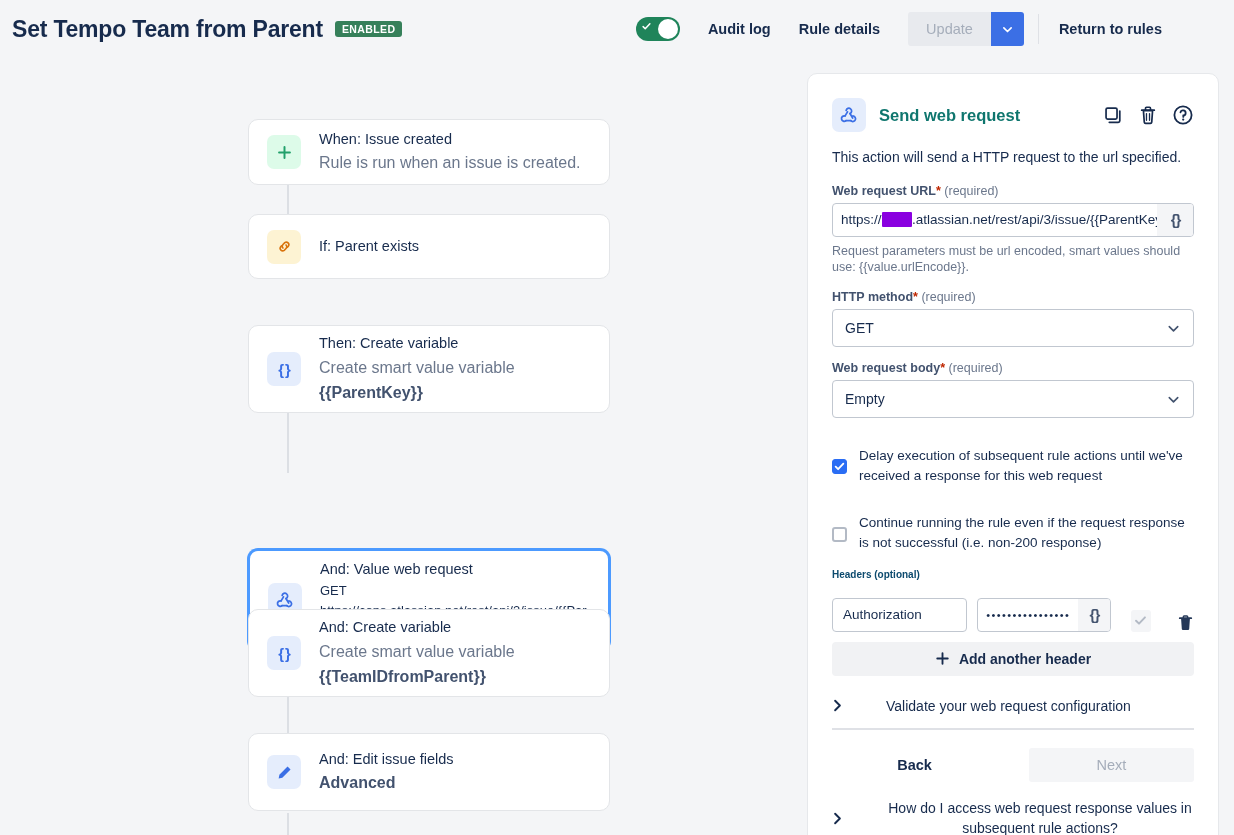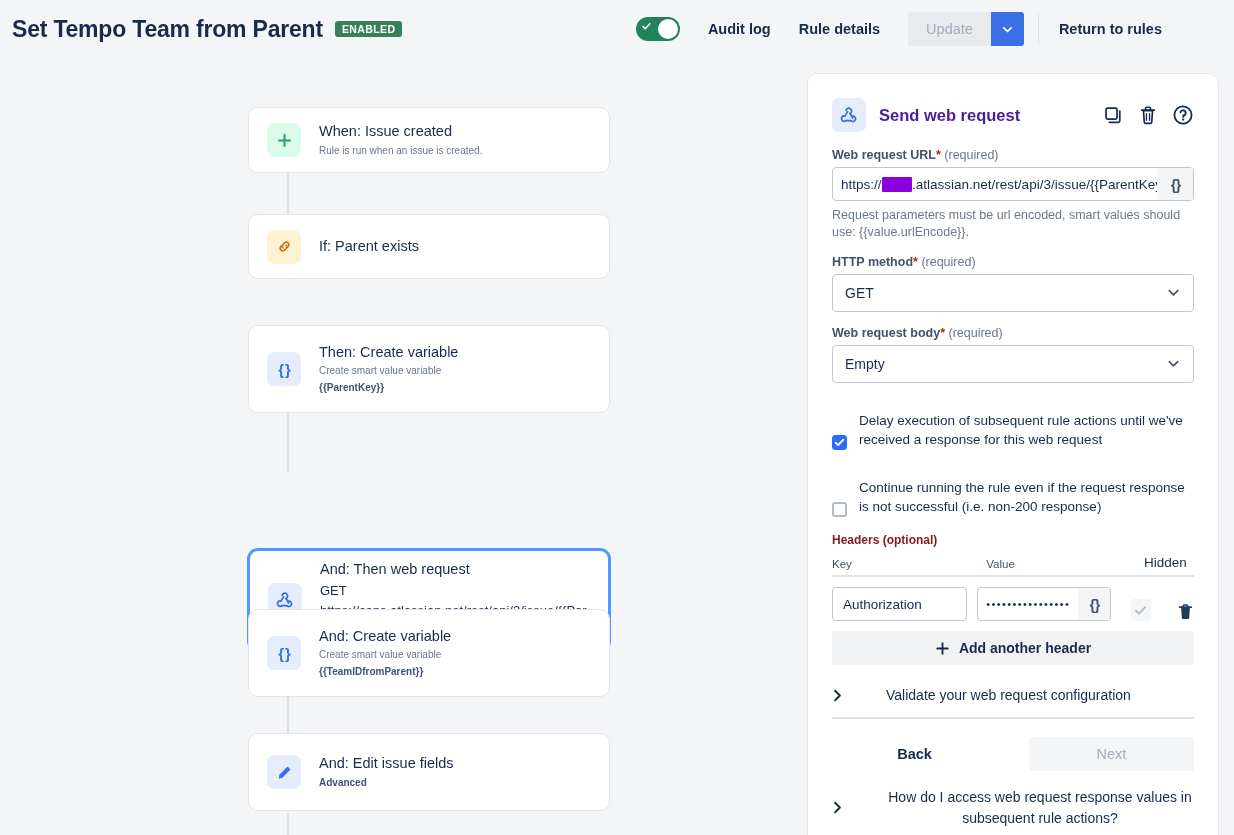--- a/index.html
+++ b/index.html
@@ -176,21 +176,21 @@
     letter-spacing: -1px;
     font-family: "Liberation Sans", sans-serif;
   }
   .wf-text { min-width: 0; }
   .wf-title {
     font-size: 14.5px;
     color: #172b4d;
     line-height: 1.35;
   }
   .wf-sub {
-    font-size: 10px;
+    font-size: 16px;
     color: #6b778c;
     line-height: 1.45;
     margin-top: 2px;
   }
   .wf-sub.strong {
     color: #42526e;
     font-weight: bold;
   }
   .wf-sub.plain-dark {
     font-size: 13px;
@@ -215,21 +215,21 @@
   }
   .panel-head {
     display: flex;
     align-items: center;
     margin-bottom: 16px;
   }
   .panel-head .wf-icon { margin-right: 13px; }
   .panel-title {
     font-size: 16.5px;
     font-weight: bold;
-    color: #4c1d95;
+    color: #0f766e;
   }
   .panel-head-actions {
     margin-left: auto;
     display: flex;
     align-items: center;
     gap: 14px;
   }
   .head-icon { cursor: pointer; display: flex; }
   .panel-desc {
     font-size: 14px;
@@ -302,21 +302,21 @@
     padding: 0 12px;
     font-size: 14px;
     color: #172b4d;
     cursor: pointer;
     margin-bottom: 14px;
   }
   .select-box .caret { margin-left: auto; }
 
   .check-row {
     display: flex;
-    align-items: flex-end;
+    align-items: center;
     margin-bottom: 12px;
     margin-top: 28px;
   }
   .cbox {
     width: 15px; height: 15px;
     flex: 0 0 15px;
     border-radius: 3px;
     margin-right: 12px;
     margin-top: 2px;
     cursor: pointer;
@@ -326,23 +326,23 @@
   }
   .cbox.checked { background: #2a6df4; border: 1px solid #2a6df4; }
   .cbox.unchecked { background: #ffffff; border: 2px solid #b3bac5; }
   .check-label {
     font-size: 13.5px;
     color: #172b4d;
     line-height: 1.45;
   }
 
   .section-title {
-    font-size: 12px;
-    font-weight: bold;
-    color: #7f1d1d;
+    font-size: 10px;
+    font-weight: bold;
+    color: #0c4a6e;
     margin-top: 16px;
     margin-bottom: 8px;
   }
   .hdr-grid-head {
     display: flex;
     align-items: flex-end;
     font-size: 11.5px;
     color: #42526e;
     border-bottom: 2px solid #dfe1e6;
     padding-bottom: 5px;
@@ -504,21 +504,21 @@
 
 <div class="workflow">
 
   <div class="wf-connector" style="top:66px;height:105px;"></div>
   <div class="wf-connector" style="top:227px;height:75px;"></div>
   <div class="wf-connector" style="top:310px;height:60px;"></div>
   <div class="wf-connector" style="top:446px;height:65px;"></div>
   <div class="wf-connector" style="top:590px;height:65px;"></div>
   <div class="wf-connector" style="top:710px;height:30px;"></div>
 
-  <div class="wf-card" style="top:4px;height:66px;">
+  <div class="wf-card" style="top:16px;height:66px;">
     <div class="wf-icon green">
       <svg viewBox="0 0 16 16" width="15" height="15">
         <path d="M8 2.2 V13.8 M2.2 8 H13.8" stroke="#22a06b" stroke-width="2.1" stroke-linecap="round"></path>
       </svg>
     </div>
     <div class="wf-text">
       <div class="wf-title">When: Issue created</div>
       <div class="wf-sub">Rule is run when an issue is created.</div>
     </div>
   </div>
@@ -555,21 +555,21 @@
           <path d="M8.6 6.6 a3.3 3.3 0 1 1 4.6 3.6"></path>
           <path d="M13.2 10.2 L16.4 15.6"></path>
           <path d="M16.4 13.2 a3.3 3.3 0 1 1 -2.2 5.6"></path>
           <path d="M14.2 18.8 H8.4"></path>
           <path d="M8.4 18.8 a3.3 3.3 0 1 1 -1.1 -5.7"></path>
           <path d="M7.3 13.1 L10.2 8.2"></path>
         </g>
       </svg>
     </div>
     <div class="wf-text">
-      <div class="wf-title">And: Then web request</div>
+      <div class="wf-title">And: Value web request</div>
       <div class="wf-sub plain-dark">GET</div>
       <div class="wf-sub plain-dark">https://cops.atlassian.net/rest/api/3/issue/{{ParentKey}}</div>
     </div>
   </div>
 
   <div class="wf-card" style="top:506px;height:88px;top:506px;">
     <div class="wf-icon blue">
       <span class="braces">{ }</span>
     </div>
     <div class="wf-text">
@@ -626,20 +626,21 @@
       <span class="head-icon">
         <svg width="22" height="22" viewBox="0 0 22 22">
           <circle cx="11" cy="11" r="8.6" fill="none" stroke="#172b4d" stroke-width="1.8"></circle>
           <path d="M8.5 8.4 a2.6 2.6 0 1 1 2.8 3.1 v1.4" fill="none" stroke="#172b4d" stroke-width="1.8" stroke-linecap="round"></path>
           <circle cx="11.2" cy="15.6" r="1.15" fill="#172b4d"></circle>
         </svg>
       </span>
     </div>
   </div>
 
+  <div class="panel-desc">This action will send a HTTP request to the url specified.</div>
 
   <div class="field-label">
     <span>Web request URL</span><span class="req-star">*</span>
     <span class="req-note">(required)</span>
   </div>
   <div class="url-row">
     <div class="url-text">
         <span>https://</span>
         <span class="redacted">cops</span>
         <span>.atlassian.net/rest/api/3/issue/{{ParentKey</span>
@@ -677,25 +678,20 @@
       </svg>
     </div>
     <div class="check-label">Delay execution of subsequent rule actions until we've received a response for this web request</div>
   </div>
   <div class="check-row">
     <div class="cbox unchecked"></div>
     <div class="check-label">Continue running the rule even if the request response is not successful (i.e. non-200 response)</div>
   </div>
 
   <div class="section-title">Headers (optional)</div>
-  <div class="hdr-grid-head">
-    <div class="col-key">Key</div>
-    <div class="col-val">Value</div>
-    <div class="col-hidden">Hidden</div>
-  </div>
   <div class="hdr-row">
     <div class="hdr-input">Authorization</div>
     <div class="hdr-val-wrap">
       <div class="masked">••••••••••••••••</div>
       <div class="braces-btn" style="width:32px;">{}</div>
     </div>
     <div class="hidden-chk">
       <svg width="13" height="13" viewBox="0 0 14 14">
         <path d="M2.2 7.2 L5.4 10.4 L11.8 3.6" fill="none" stroke="#b3bac5" stroke-width="2.1" stroke-linecap="round" stroke-linejoin="round"></path>
       </svg>

